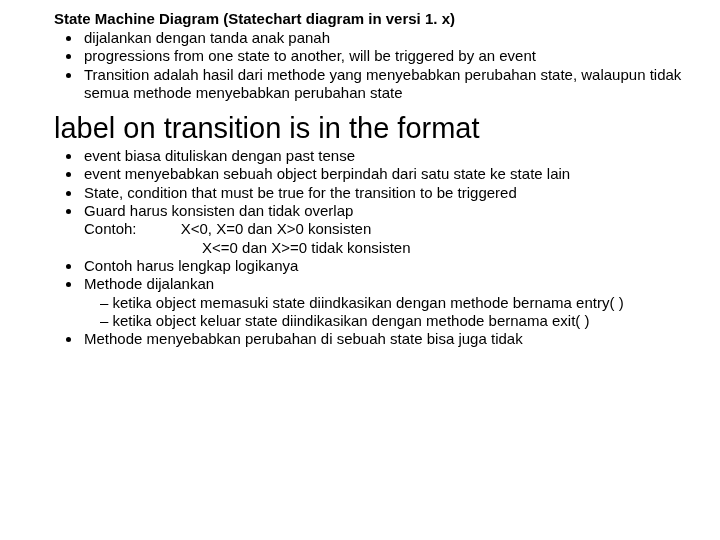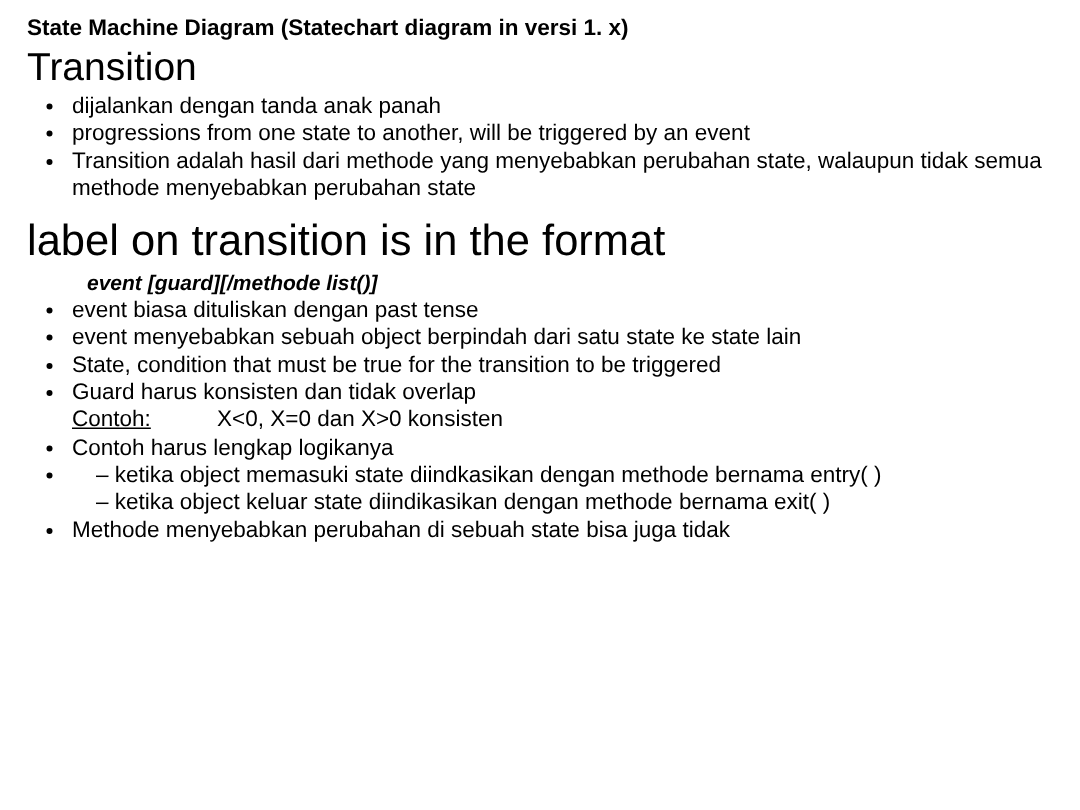--- a/index.html
+++ b/index.html
@@ -9,20 +9,21 @@
     height: 540px;
     background: #fff;
     font-family: Arial, Helvetica, sans-serif;
     color: #000;
     box-sizing: border-box;
     overflow: hidden;
   }
   .slide {
     padding: 10px 22px 10px 18px;
     box-sizing: border-box;
+    margin-left: 36px;
   }
   .sup {
     font-weight: bold;
     font-size: 15px;
     margin-bottom: 2px;
   }
   .h1 {
     font-size: 26px;
     font-weight: normal;
     margin: 0 0 2px 0;
@@ -47,21 +48,20 @@
   }
   ul.bul > li {
     margin: 0;
     padding: 0 0 0 2px;
   }
   .contoh-block {
     margin-top: 0;
   }
   .contoh-label {
     display: inline-block;
-    text-decoration: underline;
   }
   .contoh-val {
     display: inline-block;
     margin-left: 40px;
     text-align: center;
   }
   .contoh-line2 {
     margin-left: 118px;
   }
   ul.dash {
@@ -76,46 +76,46 @@
     text-indent: -12px;
     padding-left: 12px;
   }
 </style>
 </head>
 <body>
 
 <div class="slide">
 
   <div class="sup">State Machine Diagram (Statechart diagram in versi 1. x)</div>
-  <div class="h1">Transition</div>
 
   <ul class="bul">
     <li>dijalankan dengan tanda anak panah</li>
     <li>progressions from one state to another, will be triggered by an event</li>
     <li>Transition adalah hasil dari methode yang menyebabkan perubahan state, walaupun tidak semua methode menyebabkan perubahan state</li>
   </ul>
 
   <div class="h2">label on transition is in the format</div>
-  <div class="sub-italic">event [guard][/methode list()]</div>
 
   <ul class="bul">
     <li>event biasa dituliskan dengan past tense</li>
     <li>event menyebabkan sebuah object berpindah dari satu state ke state lain</li>
     <li>State, condition that must be true for the transition to be triggered</li>
     <li>
       <span>Guard harus konsisten dan tidak overlap</span>
       <div class="contoh-block">
         <span class="contoh-label">Contoh:</span>
         <span class="contoh-val">X&lt;0, X=0 dan X&gt;0 konsisten</span>
+        <div class="contoh-line2">X&lt;=0 dan X&gt;=0 tidak konsisten</div>
       </div>
     </li>
     <li>
       <span>Contoh harus lengkap logikanya</span>
     </li>
     <li>
+      <span>Methode dijalankan</span>
       <ul class="dash">
         <li>ketika object memasuki state diindkasikan dengan methode bernama entry( )</li>
         <li>ketika object keluar state diindikasikan dengan methode bernama exit( )</li>
       </ul>
     </li>
     <li>Methode menyebabkan perubahan di sebuah state bisa juga tidak</li>
   </ul>
 
 </div>
 

